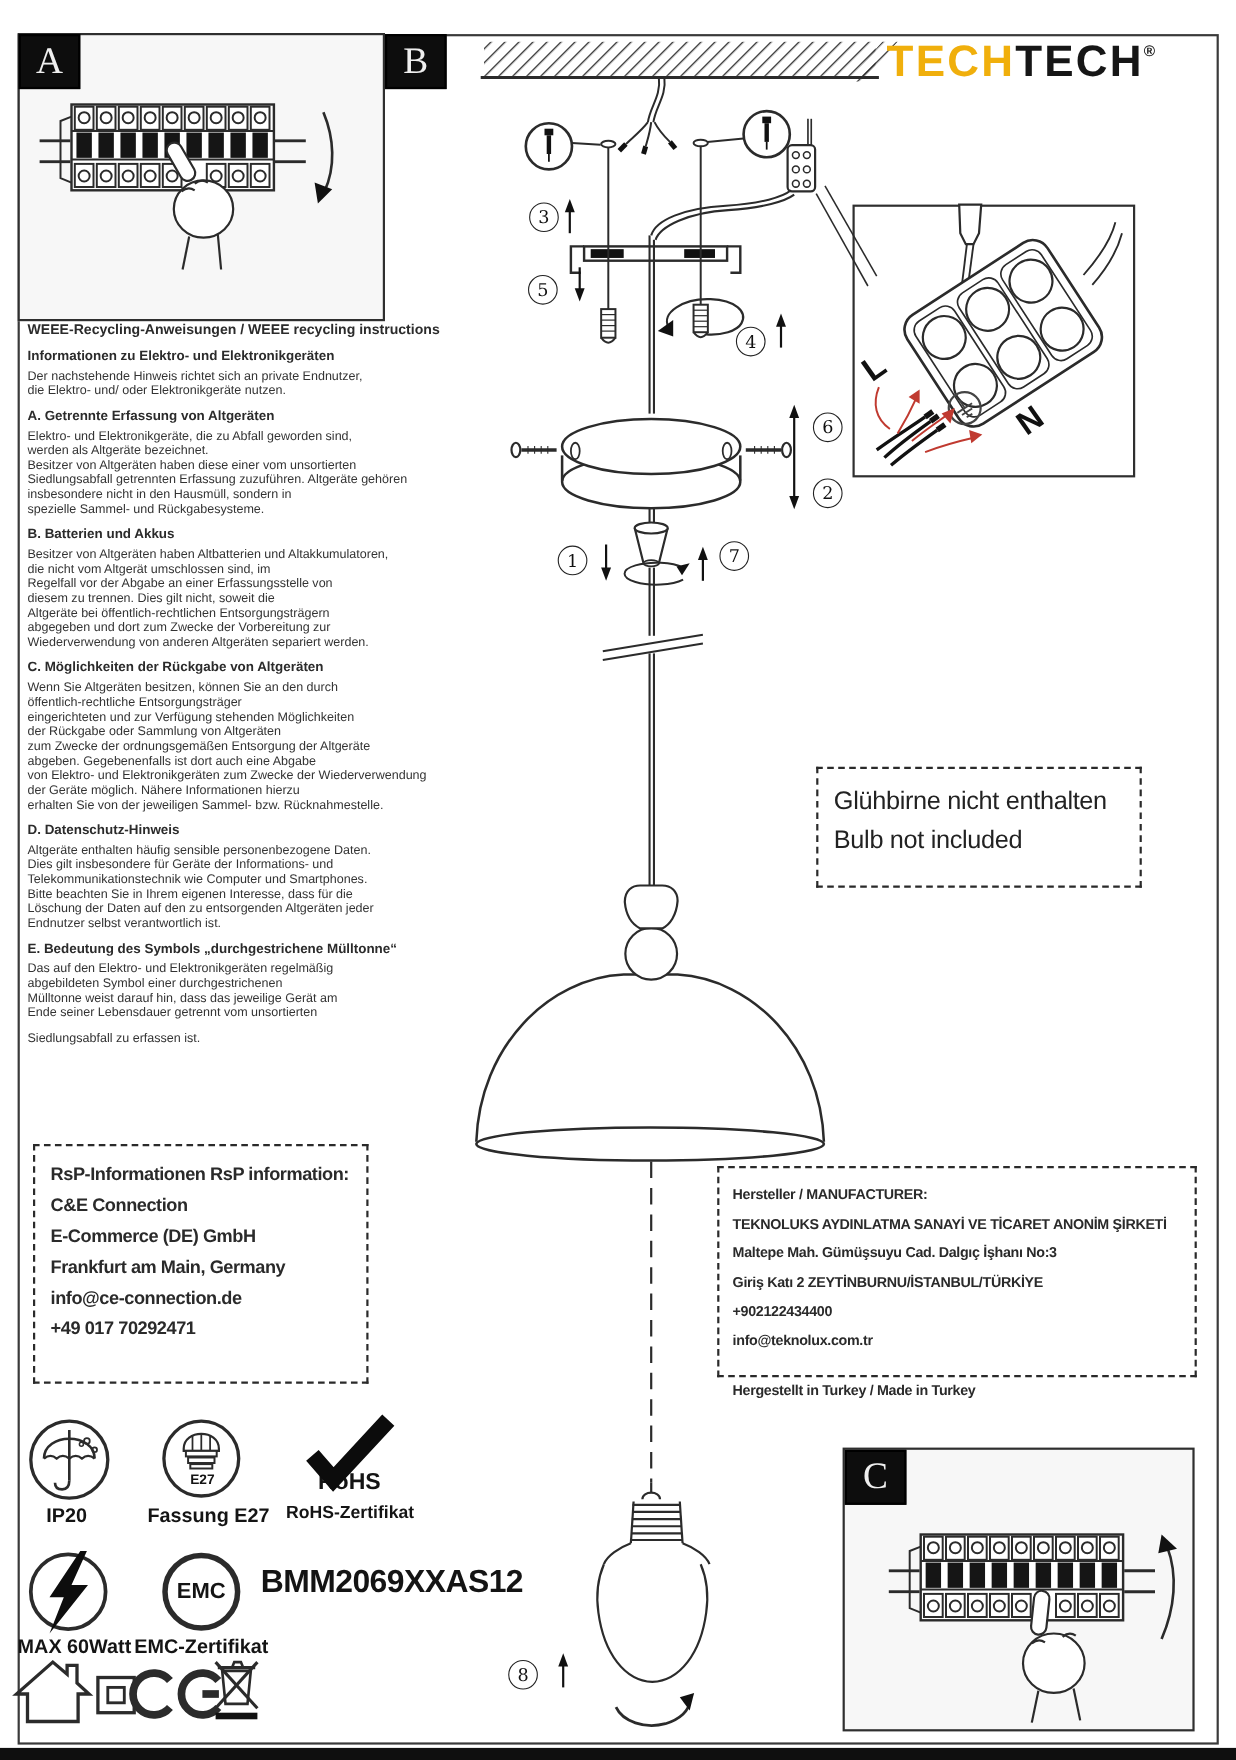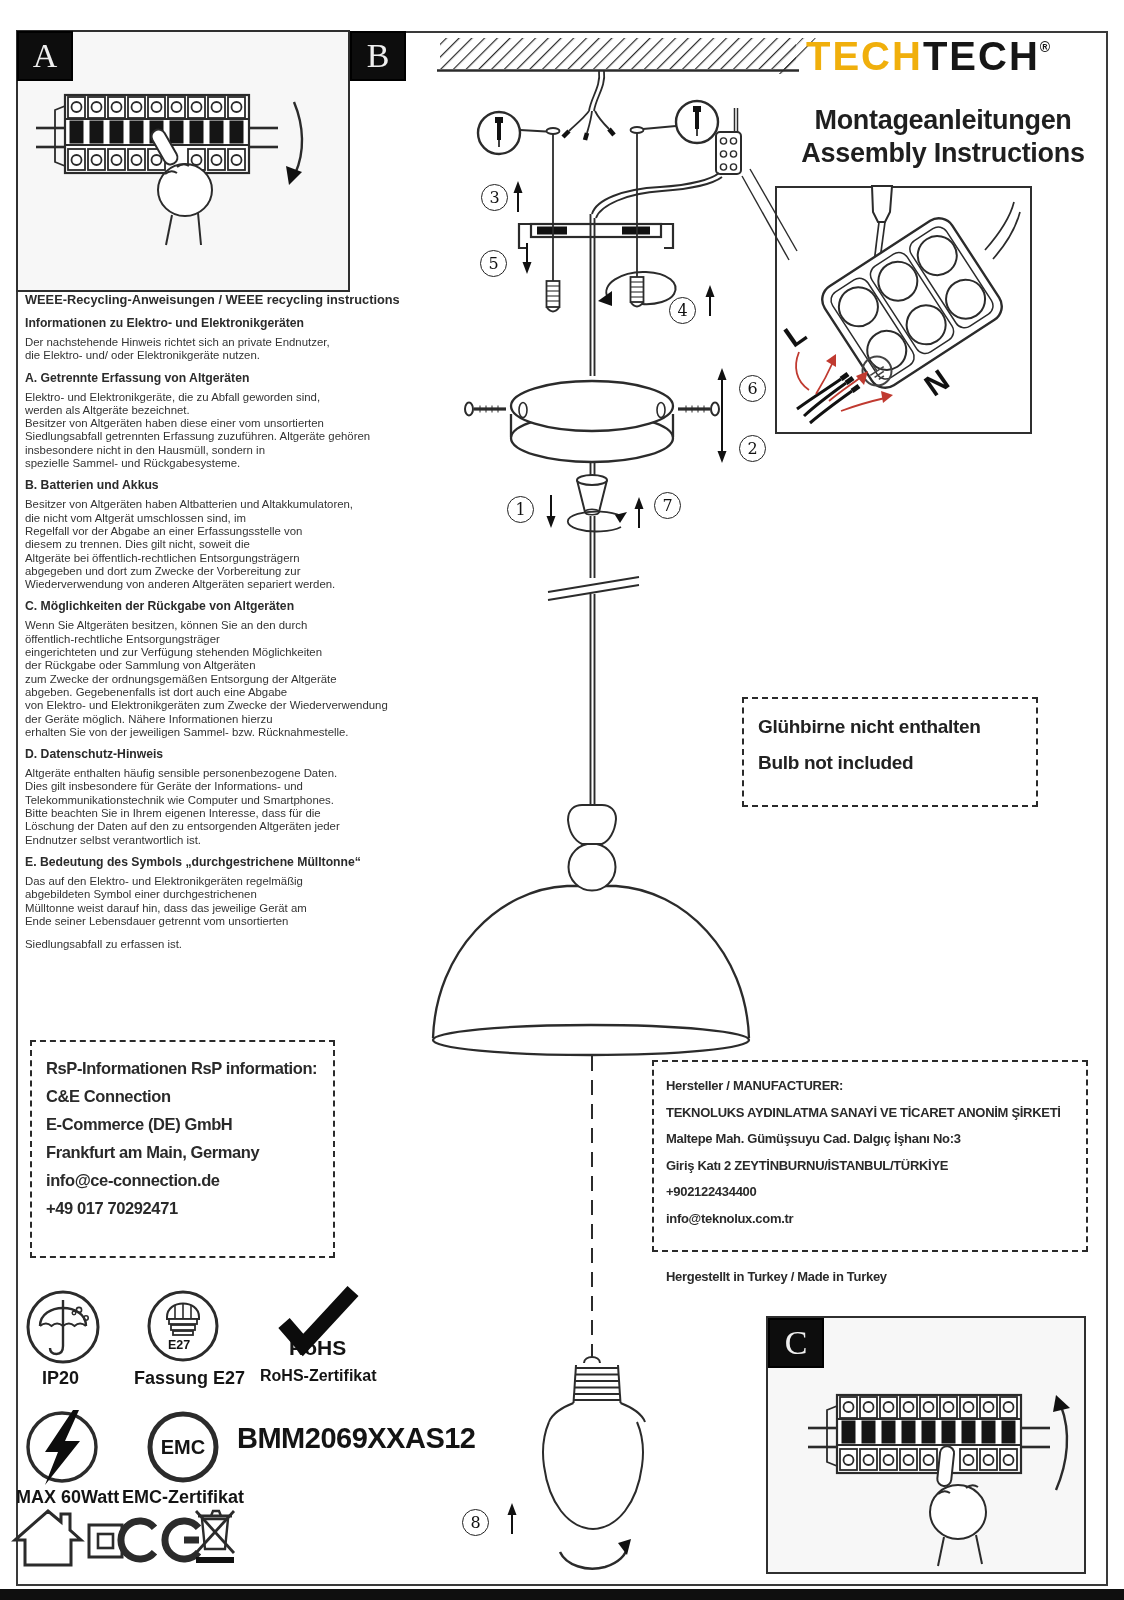--- a/index.html
+++ b/index.html
@@ -9,27 +9,27 @@
   #outer-border{left:16px;top:31px;width:1088px;height:1551px;border:2.5px solid #3a3a3a;}
   #bottom-bar{left:0;top:1589px;width:1124px;height:11px;background:#0f0f0f;}
   .panel-box{border:2px solid #2f2f2f;background:#f7f7f7;}
   #panel-a{left:16px;top:30px;width:330px;height:258px;}
   #panel-c{left:766px;top:1316px;width:316px;height:254px;}
   #wiring-inset{left:775px;top:186px;width:253px;height:244px;border:2.5px solid #2f2f2f;background:#fff;}
   .panel-label{position:absolute;width:52px;height:46px;background:#0d0d0d;color:#efefef;
         font:400 34px "Liberation Serif",serif;display:flex;align-items:center;justify-content:center;border:2px solid #000;}
   .dashed-box{border:2px dashed #2a2a2a;background:#fff;}
   #bulb-box{left:742px;top:697px;width:296px;height:110px;padding:10px 14px;box-sizing:border-box;}
-  #bulb-box .line{font-size:19px;font-weight:bold;letter-spacing:-0.3px;line-height:36px;color:#222;}
+  #bulb-box .line{font-size:23px;font-weight:normal;letter-spacing:-0.3px;line-height:36px;color:#222;}
   #rsp-box{left:30px;top:1040px;width:305px;height:218px;padding:12px 14px;box-sizing:border-box;}
   #rsp-box .line{font-size:16.5px;font-weight:bold;letter-spacing:-0.4px;line-height:28px;white-space:nowrap;color:#2a2a2a;}
   #rsp-box .freq{margin-top:13px;}
   #mfr-box{left:652px;top:1060px;width:436px;height:192px;padding:11px 12px;box-sizing:border-box;}
   #mfr-box .line{font-size:13px;font-weight:bold;letter-spacing:-0.3px;line-height:26.5px;white-space:nowrap;color:#2a2a2a;}
-  #mfr-box .origin{margin-top:32px;}
+  #mfr-box .origin{margin-top:19px;}
   #brand{left:806px;top:34px;font-weight:bold;font-size:40px;letter-spacing:2px;white-space:nowrap;}
   #brand .royal{color:#F0AF0C;} #brand .tech{color:#161616;}
   #brand .reg{font-size:14px;vertical-align:18px;letter-spacing:0;color:#161616;}
   #doc-titles{left:778px;top:104px;width:330px;text-align:center;font-weight:bold;font-size:27px;line-height:33px;color:#1f1f1f;letter-spacing:-0.3px;}
   #weee{left:25px;top:292px;width:416px;}
   #weee .title{font-size:12.8px;font-weight:bold;margin-bottom:9px;color:#2b2b2b;}
   #weee .head{font-size:12.2px;font-weight:bold;margin:8px 0 6px 0;color:#2b2b2b;}
   #weee .body{font-size:11.4px;line-height:13.3px;white-space:pre-line;color:#333;}
   .step{position:absolute;width:25px;height:25px;border:1.8px solid #222;border-radius:50%;background:#fff;
         font:400 16px "DejaVu Serif",serif;display:flex;align-items:center;justify-content:center;color:#111;z-index:5;}
@@ -428,24 +428,20 @@
     </g>
   </svg>
 
   <div class="panel-label" style="left:17px;top:31px;">A</div>
   <div class="panel-label" style="left:350px;top:31px;">B</div>
   <div class="panel-label" style="left:768px;top:1318px;">C</div>
 
   <div class="abs htext" id="brand">
     <span class="royal">TECH</span><span class="tech">TECH</span><span class="reg">®</span>
   </div>
-  <div class="abs htext" id="doc-titles">
-    <div>Montageanleitungen</div>
-    <div>Assembly Instructions</div>
-  </div>
 
   <div class="abs htext" id="weee">
     <div class="title">WEEE-Recycling-Anweisungen / WEEE recycling instructions</div>
     <div class="head">Informationen zu Elektro- und Elektronikgeräten</div>
     <div class="body">Der nachstehende Hinweis richtet sich an private Endnutzer,
  die Elektro- und/ oder Elektronikgeräte nutzen.</div>
     <div class="head">A. Getrennte Erfassung von Altgeräten</div>
     <div class="body">Elektro- und Elektronikgeräte, die zu Abfall geworden sind,
  werden als Altgeräte bezeichnet.
 Besitzer von Altgeräten haben diese einer vom unsortierten
@@ -515,21 +511,21 @@
     <div class="line">Hersteller / MANUFACTURER:</div>
     <div class="line">TEKNOLUKS AYDINLATMA SANAYİ VE TİCARET ANONİM ŞİRKETİ</div>
     <div class="line">Maltepe Mah. Gümüşsuyu Cad. Dalgıç İşhanı No:3</div>
     <div class="line">Giriş Katı 2 ZEYTİNBURNU/İSTANBUL/TÜRKİYE</div>
     <div class="line">+902122434400</div>
     <div class="line">info@teknolux.com.tr</div>
     <div class="line origin">Hergestellt in Turkey / Made in Turkey</div>
   </div>
 
   <span class="cert-label" style="left:42px;top:1368px;font-size:18px;">IP20</span>
-  <span class="cert-label" style="left:168px;top:1338px;width:32px;font-size:12.5px;">E27</span>
+  <span class="cert-label" style="left:168px;top:1338px;width:32px;text-align:center;font-size:12.5px;">E27</span>
   <span class="cert-label" style="left:134px;top:1368px;font-size:18px;">Fassung E27</span>
   <span class="cert-label" style="left:289px;top:1336px;font-size:21px;">RoHS</span>
   <span class="cert-label" style="left:260px;top:1367px;font-size:16px;">RoHS-Zertifikat</span>
   <span class="cert-label" style="left:16px;top:1487px;font-size:18px;">MAX 60Watt</span>
   <span class="cert-label" style="left:158px;top:1436px;width:50px;text-align:center;font-size:20px;">EMC</span>
   <span class="cert-label" style="left:122px;top:1487px;font-size:18px;">EMC-Zertifikat</span>
   <span class="cert-label" style="left:237px;top:1422px;font-size:29px;letter-spacing:-0.5px;">BMM2069XXAS12</span>
 
   <div class="abs" id="bottom-bar"></div>
 </div>

